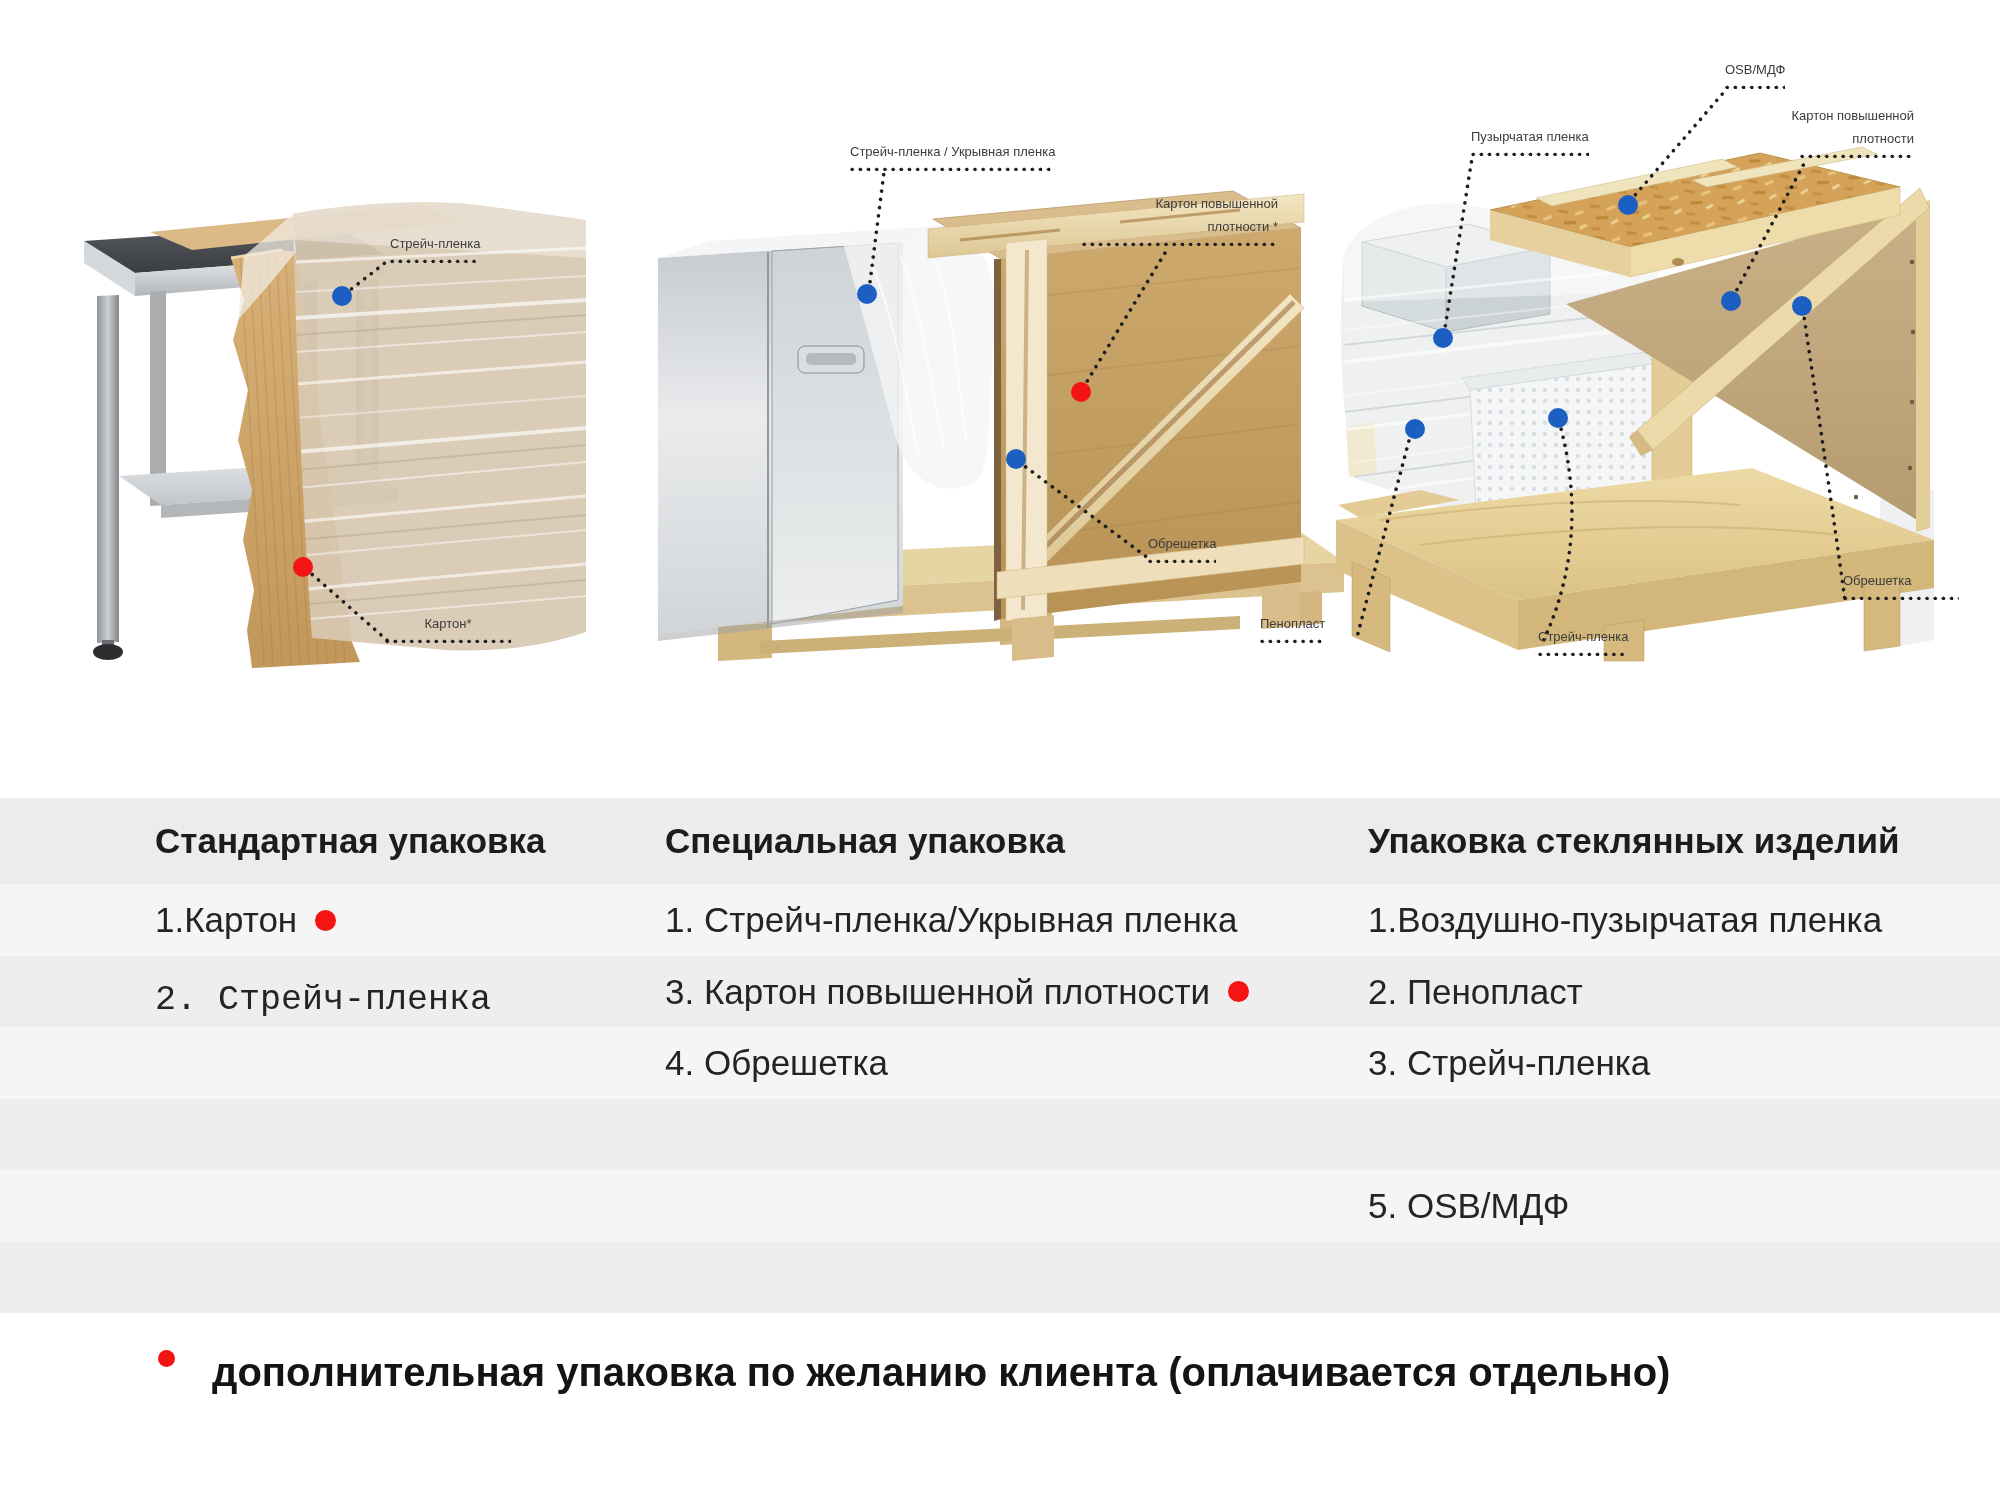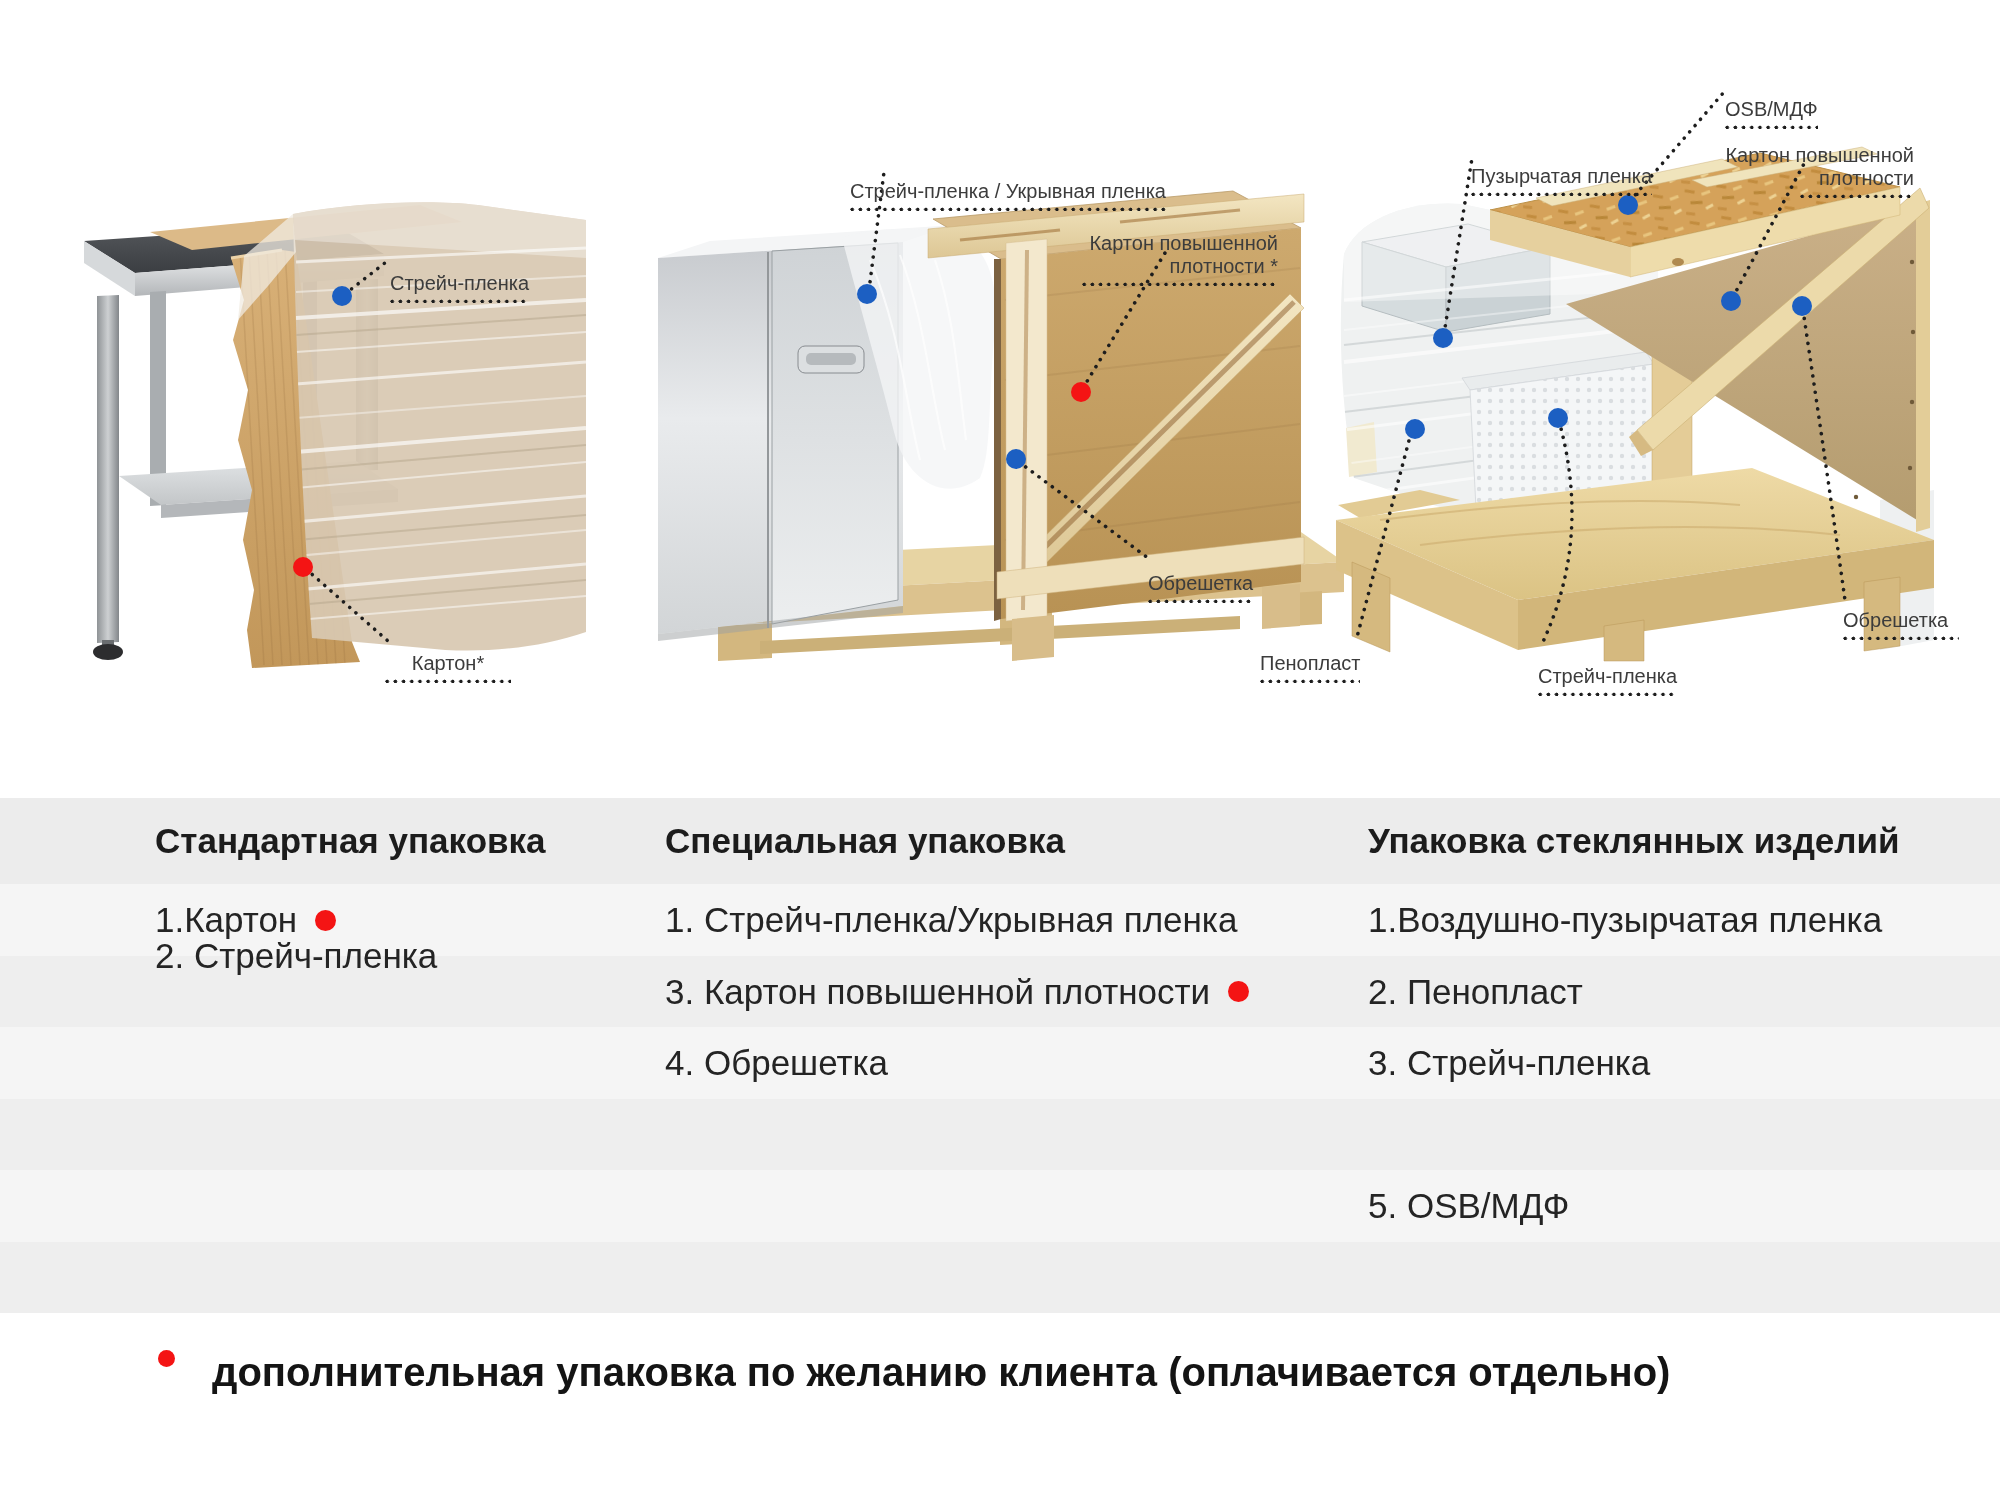--- a/index.html
+++ b/index.html
@@ -1,21 +1,21 @@
 <!DOCTYPE html>
 <html><head>
 <meta charset="utf-8">
 <style>
   html,body{margin:0;padding:0;background:#ffffff;}
   .canvas{position:relative;width:2000px;height:1485px;background:#ffffff;
           font-family:"Liberation Sans",sans-serif;overflow:hidden;}
   .scene{position:absolute;left:0;top:0;}
 
   
-  .callout{position:absolute;font-size:20px;color:#3c3c3c;line-height:23px;white-space:nowrap;margin-top:40px;}
+  .callout{position:absolute;font-size:13px;color:#3c3c3c;line-height:23px;white-space:nowrap;}
   .callout .dotline{height:5px;margin-top:4px;background-repeat:repeat-x;
         background-image:radial-gradient(circle at 2.2px 2.4px,#1d1d1d 1.65px,transparent 2.05px);
         background-size:8.2px 5px;}
   .callout.center{text-align:center;}
   .callout.right{text-align:right;}
 
   
   .stripe{position:absolute;left:0;width:2000px;}
   .th{position:absolute;display:flex;align-items:center;height:86px;top:798px;
       font-weight:bold;font-size:35px;color:#1c1c1c;}
@@ -349,21 +349,21 @@
   <div class="stripe" style="top:1242px;height:71px;background:#eeeeee;"></div>
 
   <div class="th" style="left:155px;">Стандартная упаковка</div>
   <div class="th" style="left:665px;">Специальная упаковка</div>
   <div class="th" style="left:1368px;text-align:center;">Упаковка стеклянных изделий</div>
 
   <div class="td" style="left:155px;top:884px;height:72px;">
     <span>1.Картон</span>
     <span class="paid-dot"></span>
   </div>
-  <div class="td" style="left:155px;top:920px;height:71px;">
+  <div class="td" style="left:155px;top:964px;height:71px;font-family:Liberation Mono, monospace;">
     <span>2. Стрейч-пленка</span>
   </div>
 
   <div class="td" style="left:665px;top:884px;height:72px;">
     <span>1. Стрейч-пленка/Укрывная пленка</span>
   </div>
   <div class="td" style="left:665px;top:956px;height:71px;">
     <span>3. Картон повышенной плотности</span>
     <span class="paid-dot"></span>
   </div>

